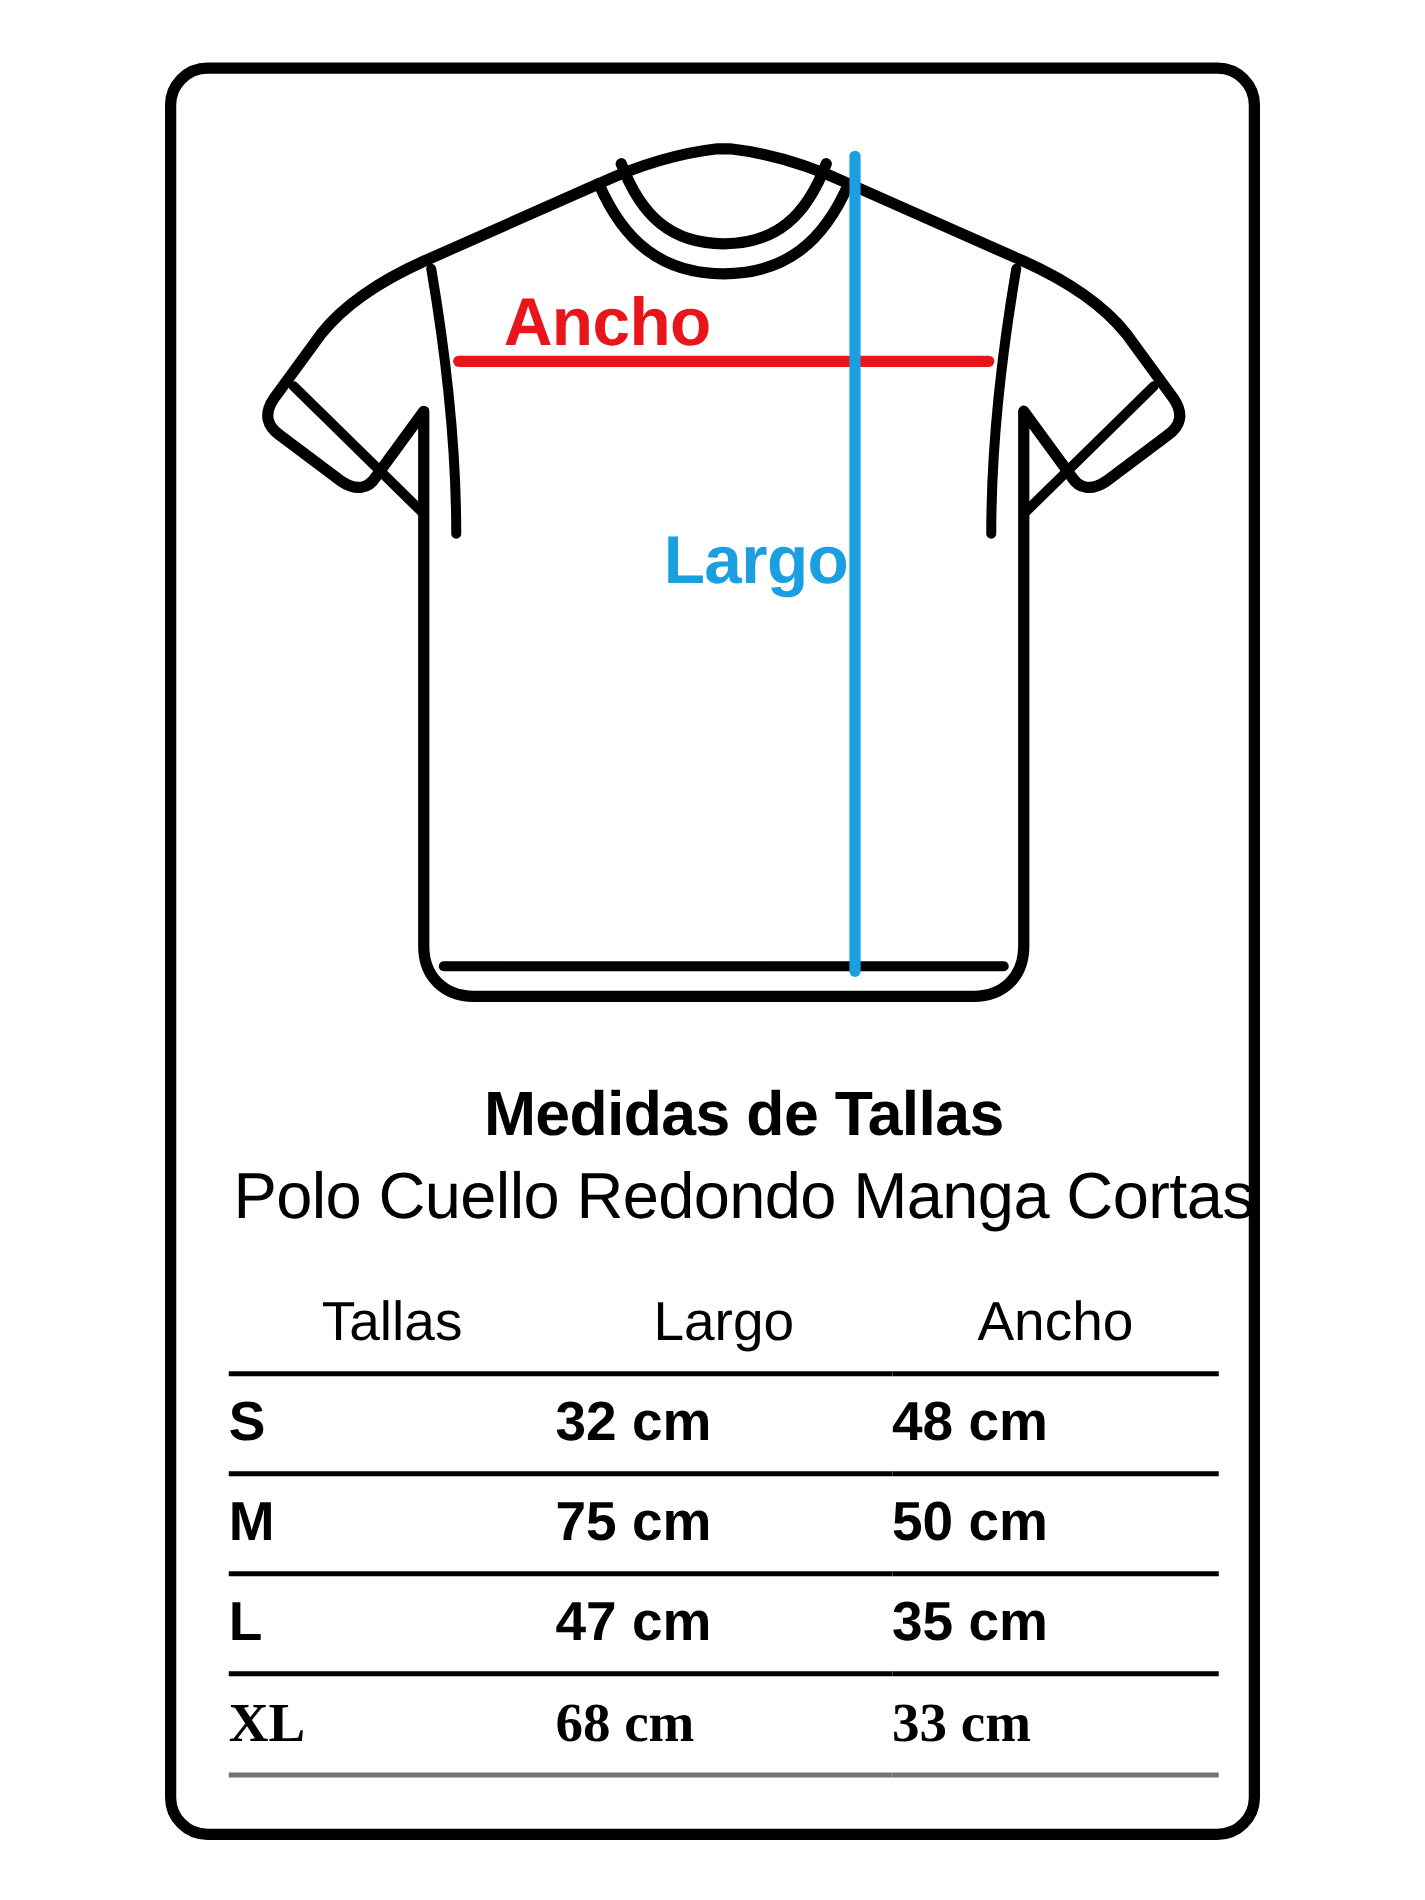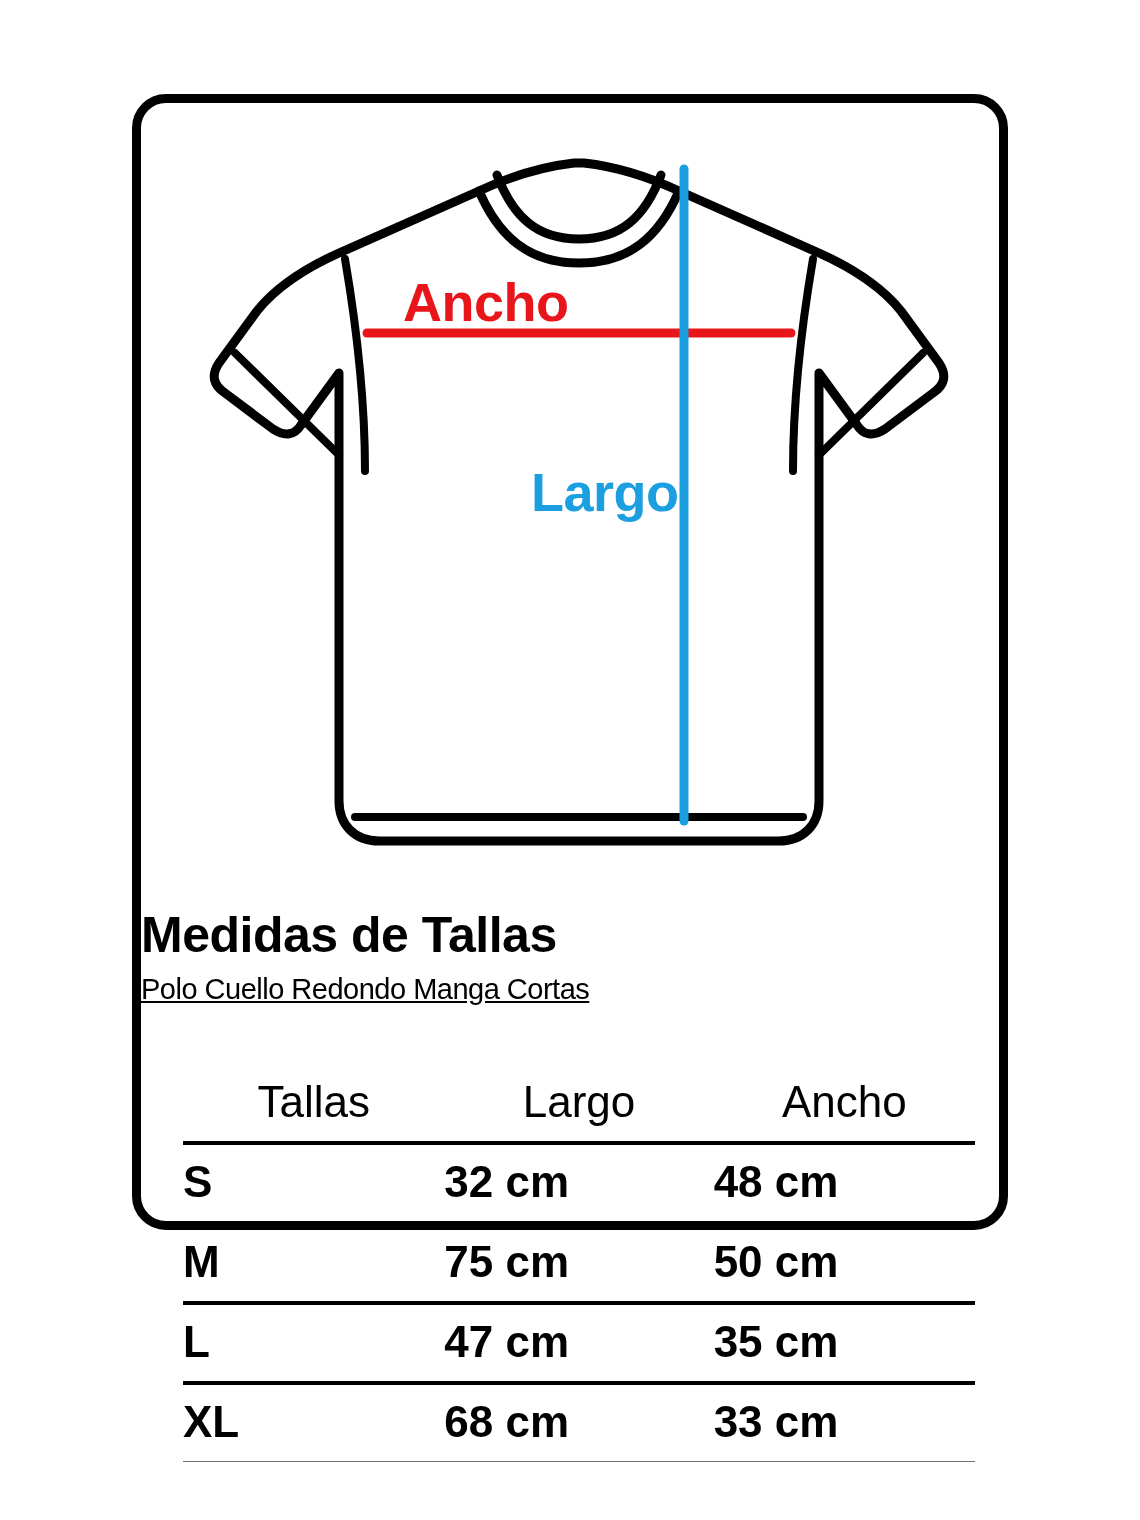--- a/index.html
+++ b/index.html
@@ -12,26 +12,25 @@
     height: 1520px;
     font-family: "Liberation Sans", sans-serif;
     color: #111111;
     overflow: hidden;
   }
   #card {
     position: absolute;
     left: 132px;
     top: 50px;
     width: 876px;
-    height: 1136px;
+    height: 1422px;
     border: 9px solid #000000;
     border-radius: 34px;
     box-sizing: border-box;
     background: #ffffff;
-    margin-top: 44px;
   }
   #shirt-wrap {
     position: absolute;
     left: 0;
     top: 0;
     width: 876px;
     height: 780px;
   }
   #shirt-svg {
     position: absolute;
@@ -52,40 +51,39 @@
     color: #e8161a;
   }
   #label-largo {
     left: 390px;
     top: 358px;
     font-size: 54px;
     color: #1c9fe0;
   }
   #titles {
     position: absolute;
-    left: 0;
+    left: 16px;
     top: 806px;
     width: 876px;
-    text-align: left;
+    text-align: center;
   }
   #title-main {
     font-size: 50px;
     font-weight: bold;
     letter-spacing: -0.5px;
     color: #000000;
     line-height: 1.05;
   }
   #title-sub {
     margin-top: 12px;
-    font-size: 29px;
+    font-size: 52px;
     font-weight: normal;
     letter-spacing: -0.5px;
     color: #000000;
     line-height: 1.05;
-    text-decoration: underline;
   }
   #size-table {
     position: absolute;
     left: 42px;
     top: 962px;
     width: 792px;
     border-collapse: collapse;
   }
   #size-table th, #size-table td {
     padding: 12px 0 14px 0;
@@ -95,21 +93,22 @@
     border-bottom: 4px solid #000000;
   }
   #size-table thead th {
     font-weight: normal;
     font-size: 44px;
   }
   #size-table col.c0 { width: 33%; }
   #size-table col.c1 { width: 34%; }
   #size-table col.c2 { width: 33%; }
   #size-table tbody tr:last-child td {
-    border-bottom: 1px solid #737373;
+    border-bottom: 4px solid #737373;
+    font-family: Liberation Serif, serif;
   }
 </style>
 </head>
 <body>
 
 <div id="card">
 
   <div id="shirt-wrap">
 
     <svg id="shirt-svg" width="800" height="740" viewBox="0 0 800 740">

